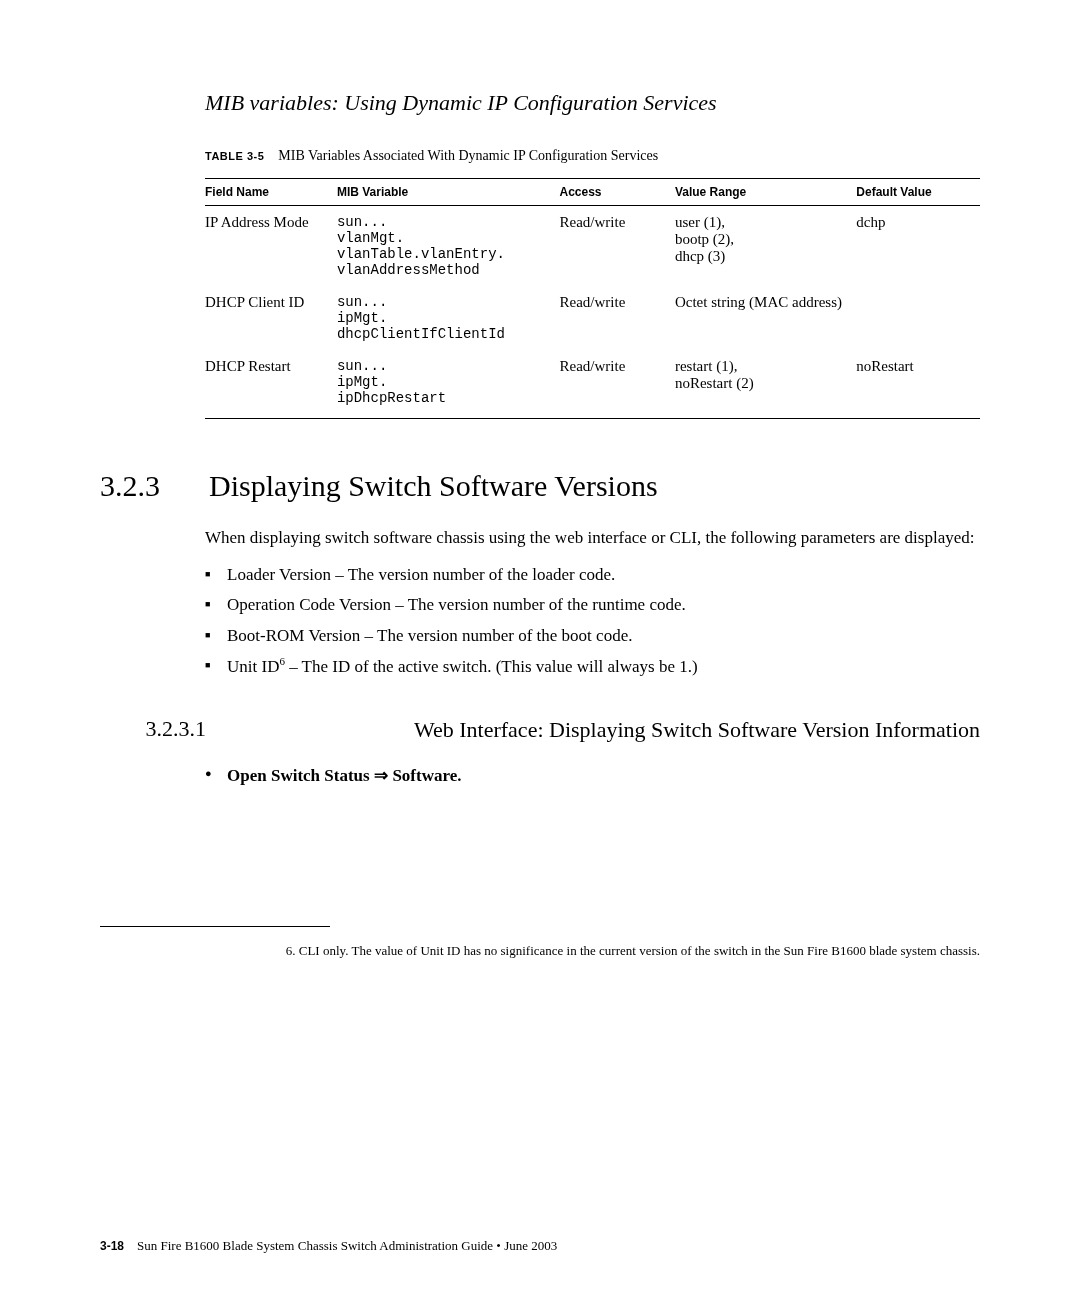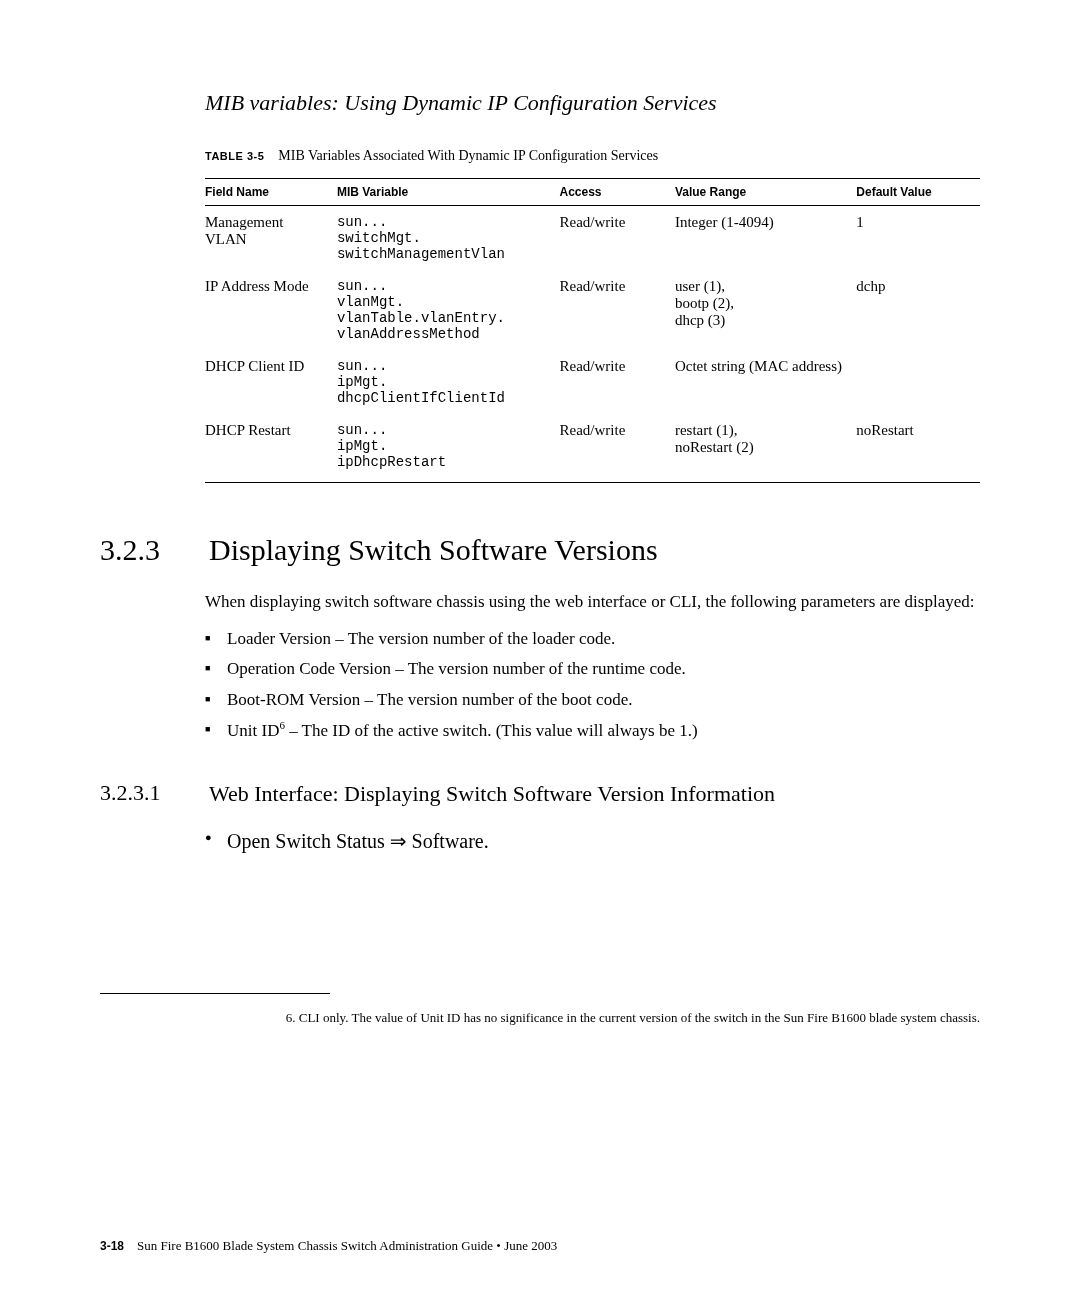--- a/index.html
+++ b/index.html
@@ -115,24 +115,25 @@
     .sub-heading {
       display: inline-block;
       font-size: 22px;
       font-weight: normal;
       width: calc(100% - 110px);
       vertical-align: top;
       line-height: 1.3;
     }
     .sub-row {
       margin-bottom: 20px;
+      text-align: right;
     }
     .step-bullet {
-      font-size: 20px;
-      font-weight: normal;
+      font-size: 17px;
+      font-weight: bold;
       padding-left: 22px;
       position: relative;
       margin-left: 0;
     }
     .step-bullet::before {
       content: "●";
       position: absolute;
       left: 0;
       font-size: 11px;
       top: 2px;
@@ -182,29 +183,20 @@
     <thead>
       <tr>
         <th class="col-field">Field Name</th>
         <th class="col-mib">MIB Variable</th>
         <th class="col-access">Access</th>
         <th class="col-range">Value Range</th>
         <th class="col-default">Default Value</th>
       </tr>
     </thead>
     <tbody>
-        <tr>
-          <td>Management VLAN</td>
-          <td class="mono" style="white-space: pre-line;">sun...
-switchMgt.
-switchManagementVlan</td>
-          <td>Read/write</td>
-          <td style="white-space: pre-line;">Integer (1-4094)</td>
-          <td>1</td>
-        </tr>
         <tr>
           <td>IP Address Mode</td>
           <td class="mono" style="white-space: pre-line;">sun...
 vlanMgt.
 vlanTable.vlanEntry.
 vlanAddressMethod</td>
           <td>Read/write</td>
           <td style="white-space: pre-line;">user (1),
 bootp (2),
 dhcp (3)</td>

